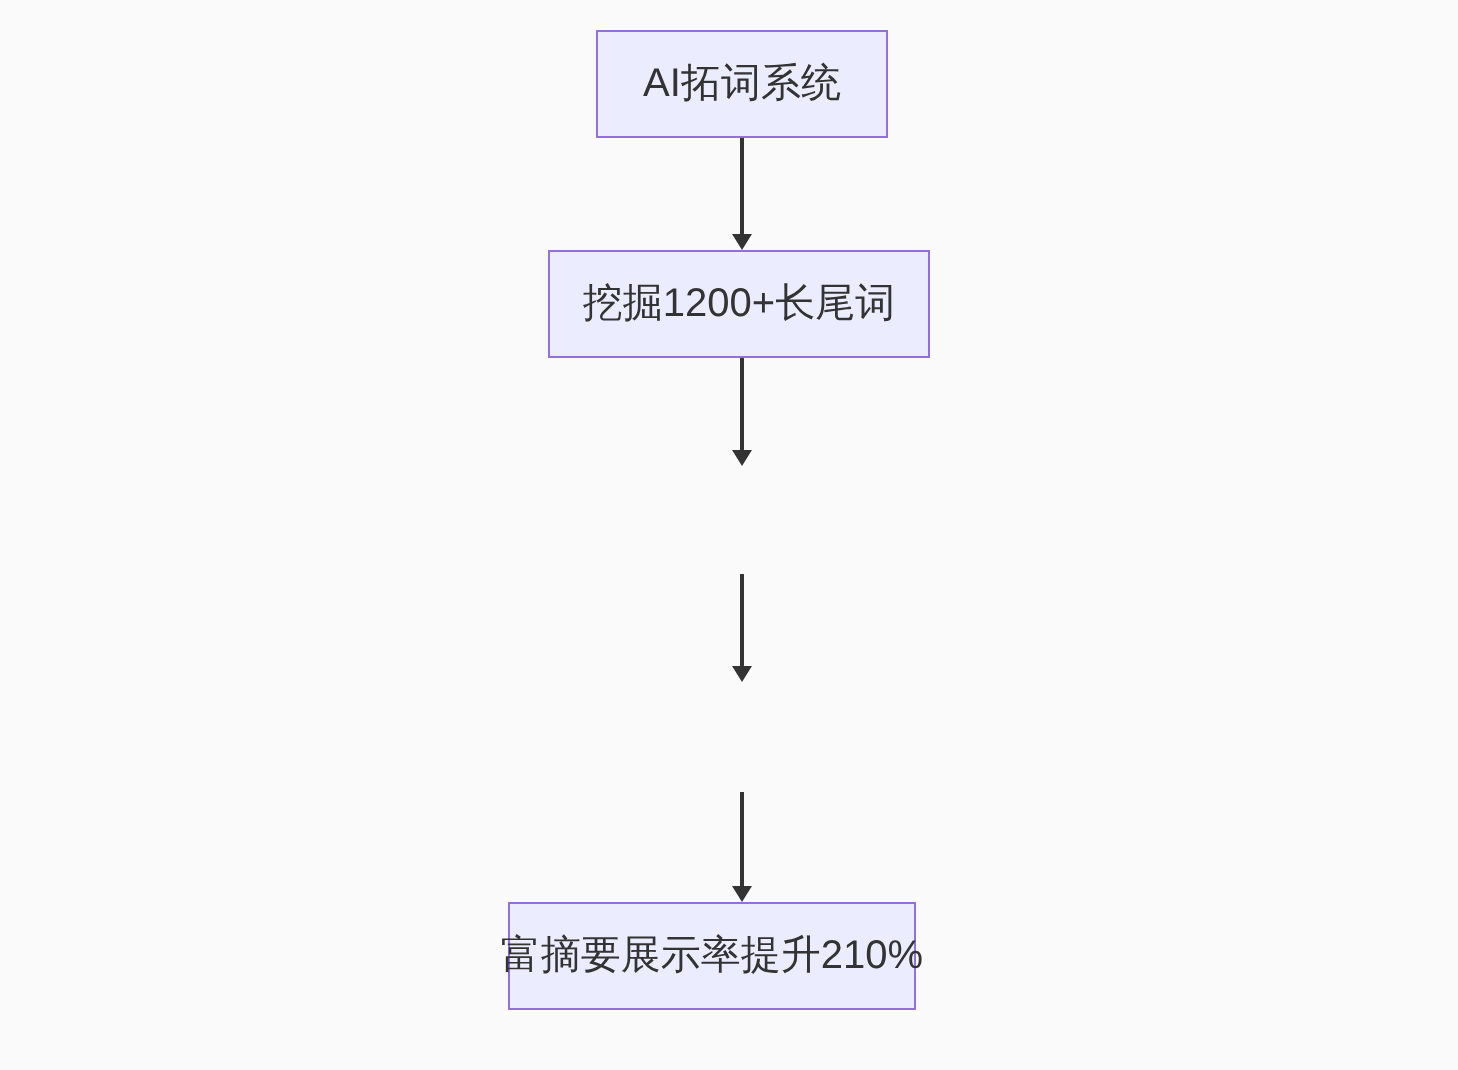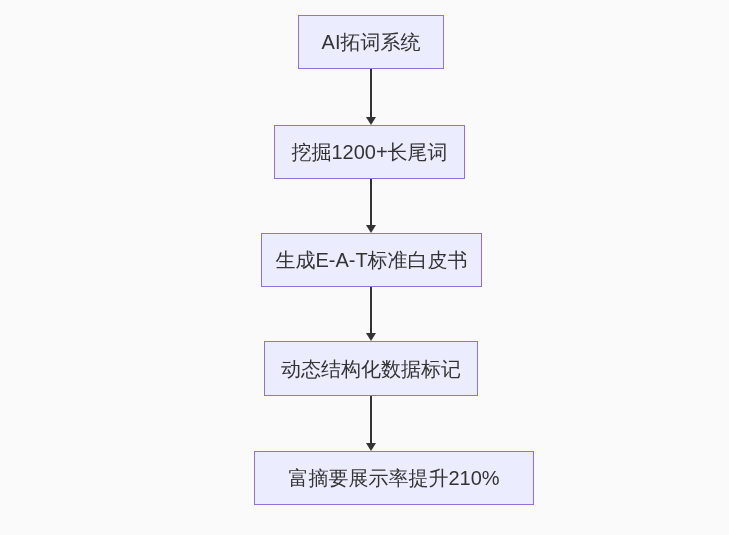--- a/index.html
+++ b/index.html
@@ -26,21 +26,21 @@
     display: flex;
     align-items: center;
     justify-content: center;
     text-align: center;
     white-space: nowrap;
   }
   #node-0 { left: 298px; top: 15px;  width: 146px; height: 54px; }
   #node-1 { left: 274px; top: 125px; width: 191px; height: 54px; }
   #node-2 { left: 261px; top: 233px; width: 221px; height: 54px; }
   #node-3 { left: 264px; top: 341px; width: 214px; height: 55px; }
-  #node-4 { left: 254px; top: 451px; width: 280px; height: 54px; }
+  #node-4 { left: 254px; top: 451px; width: 204px; height: 54px; }
 
   .edge {
     position: absolute;
     left: 366px;
     width: 10px;
   }
   #edge-0 { top: 69px;  height: 56px; }
   #edge-1 { top: 179px; height: 54px; }
   #edge-2 { top: 287px; height: 54px; }
   #edge-3 { top: 396px; height: 55px; }
@@ -79,32 +79,26 @@
 
   <div class="node" id="node-1">
     <span>挖掘1200+长尾词</span>
   </div>
 
   <div class="edge" id="edge-1">
     <div class="edge-line"></div>
     <div class="edge-head"></div>
   </div>
 
-  <div class="node" id="node-2">
-    <span>生成E-A-T标准白皮书</span>
-  </div>
 
   <div class="edge" id="edge-2">
     <div class="edge-line"></div>
     <div class="edge-head"></div>
   </div>
 
-  <div class="node" id="node-3">
-    <span>动态结构化数据标记</span>
-  </div>
 
   <div class="edge" id="edge-3">
     <div class="edge-line"></div>
     <div class="edge-head"></div>
   </div>
 
   <div class="node" id="node-4">
     <span>富摘要展示率提升210%</span>
   </div>
 

